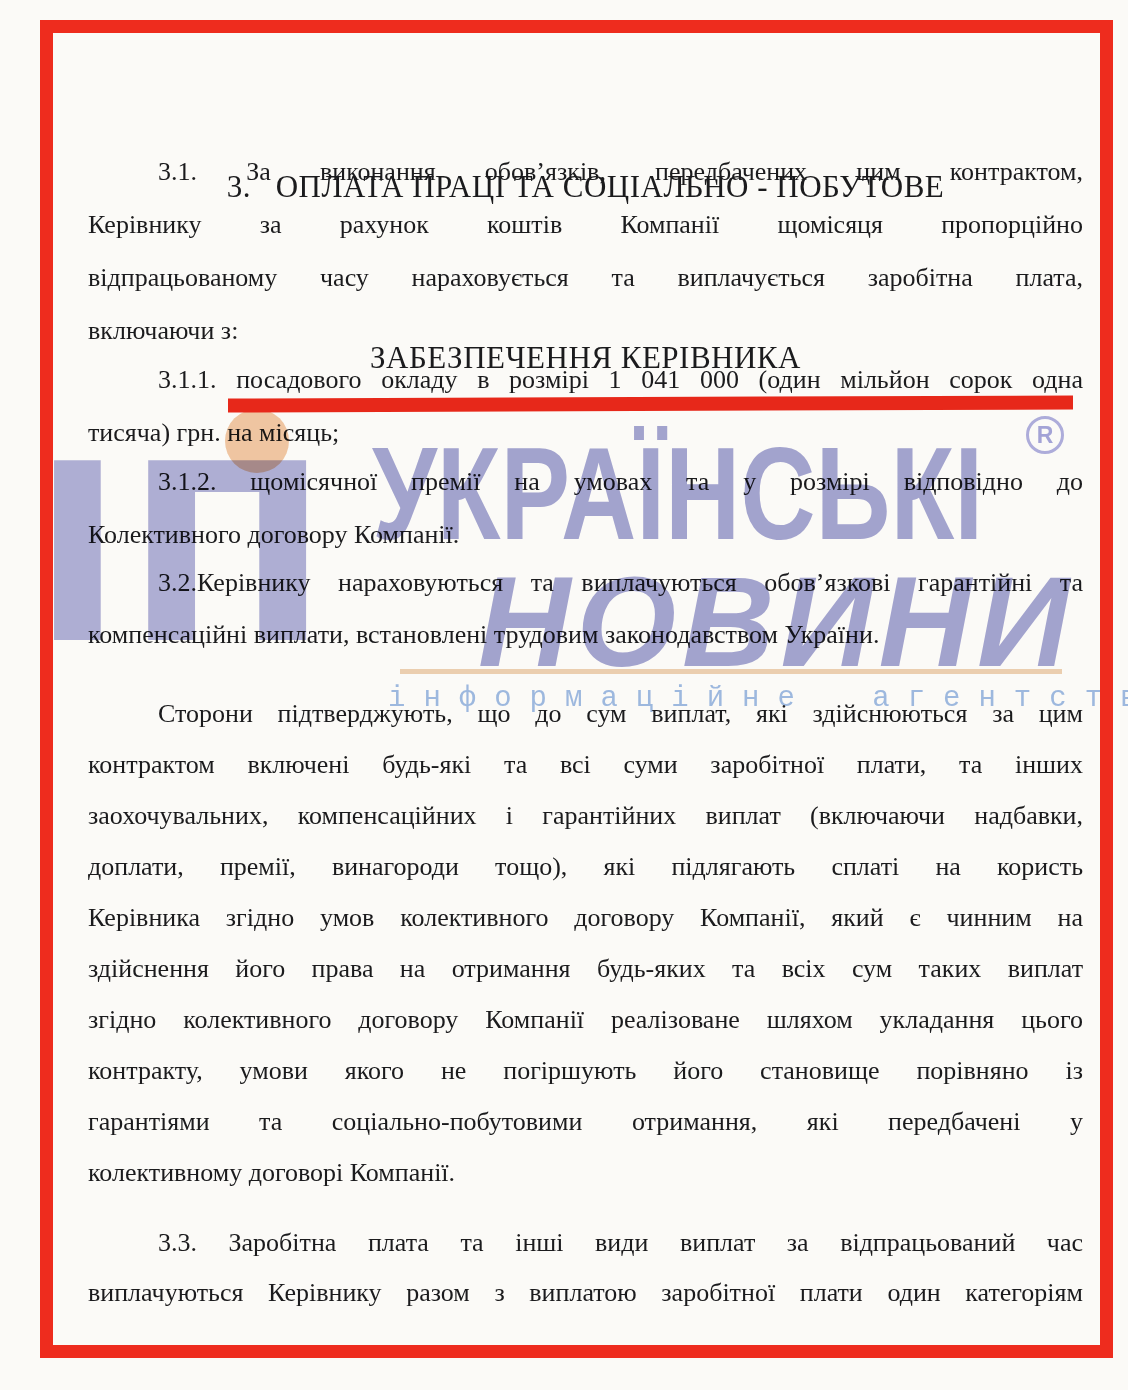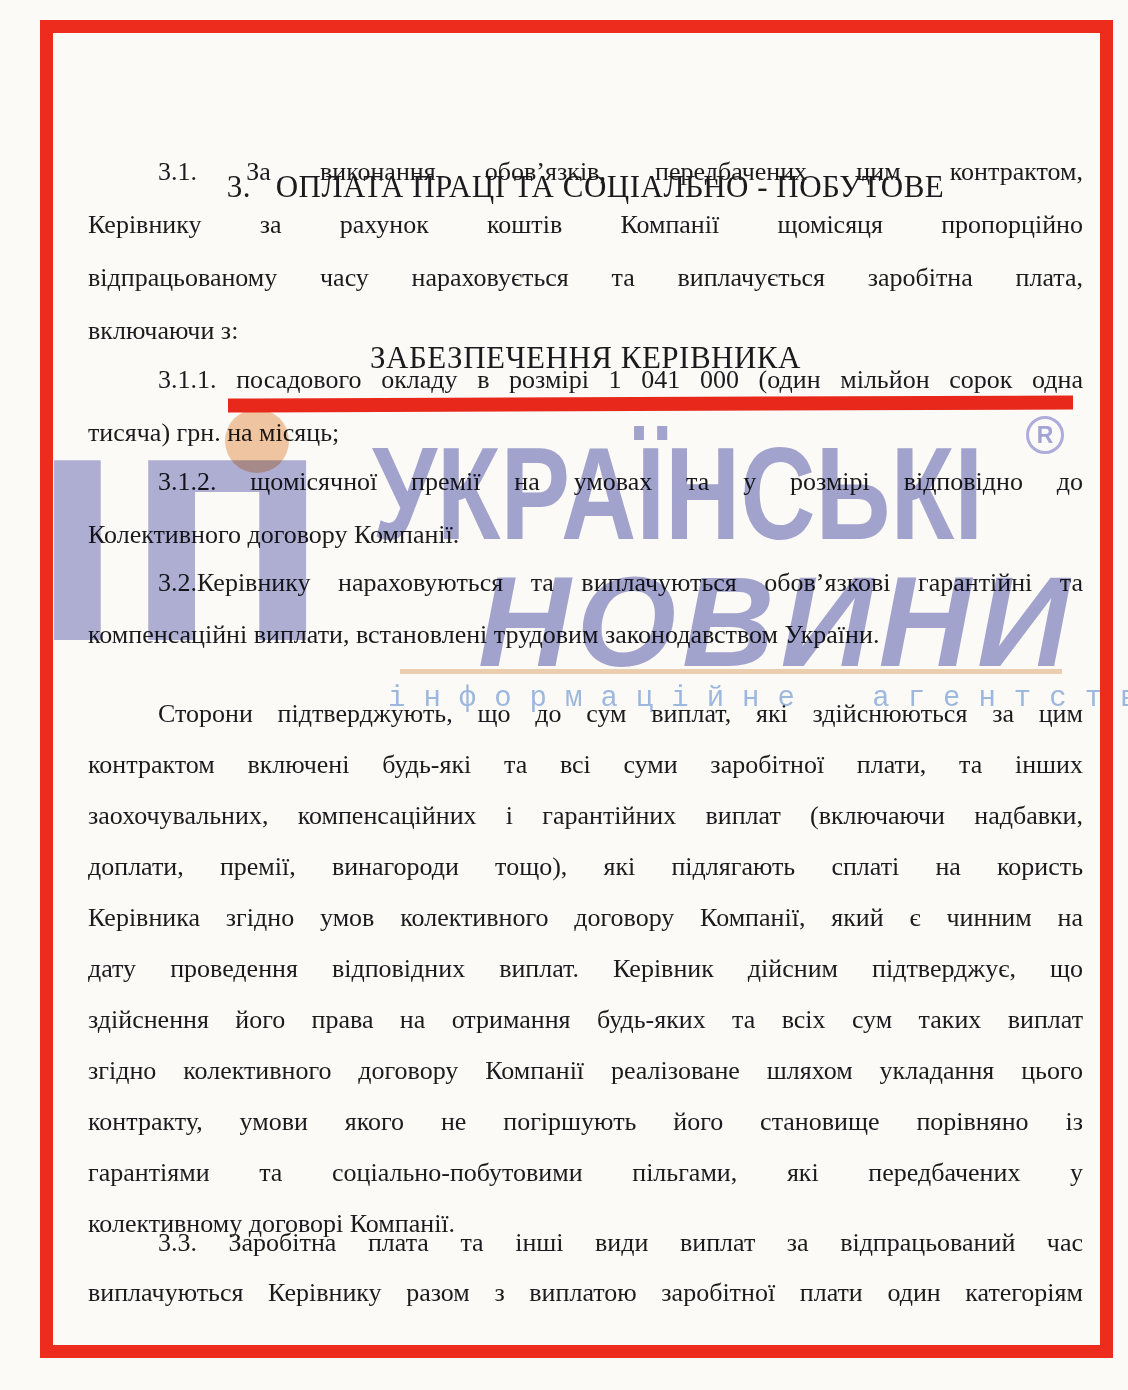--- a/index.html
+++ b/index.html
@@ -130,25 +130,24 @@
     <div class="para" id="para3">
         <div class="line firstline">3.2.Керівнику нараховуються та виплачуються обов’язкові гарантійні та</div>
         <div class="line lastline">компенсаційні виплати, встановлені трудовим законодавством України.</div>
       </div>
     <div class="para" id="para4">
         <div class="line firstline">Сторони підтверджують, що до сум виплат, які здійснюються за цим</div>
         <div class="line">контрактом включені будь-які та всі суми заробітної плати, та інших</div>
         <div class="line">заохочувальних, компенсаційних і гарантійних виплат (включаючи надбавки,</div>
         <div class="line">доплати, премії, винагороди тощо), які підлягають сплаті на користь</div>
         <div class="line">Керівника згідно умов колективного договору Компанії, який є чинним на</div>
-        <div class="line">дату проведення відповідних виплат. Керівник дійсним підтверджує, що</div>
         <div class="line">здійснення його права на отримання будь-яких та всіх сум таких виплат</div>
         <div class="line">згідно колективного договору Компанії реалізоване шляхом укладання цього</div>
         <div class="line">контракту, умови якого не погіршують його становище порівняно із</div>
-        <div class="line">гарантіями та соціально-побутовими пільгами, які передбачених у</div>
+        <div class="line">гарантіями та соціально-побутовими отримання, які передбачені у</div>
         <div class="line lastline">колективному договорі Компанії.</div>
       </div>
     <div class="para" id="para5">
         <div class="line firstline">3.3. Заробітна плата та інші види виплат за відпрацьований час</div>
         <div class="line">виплачуються Керівнику разом з виплатою заробітної плати один категоріям</div>
       </div>
   </div>
 
   <div class="underline"></div>
 

